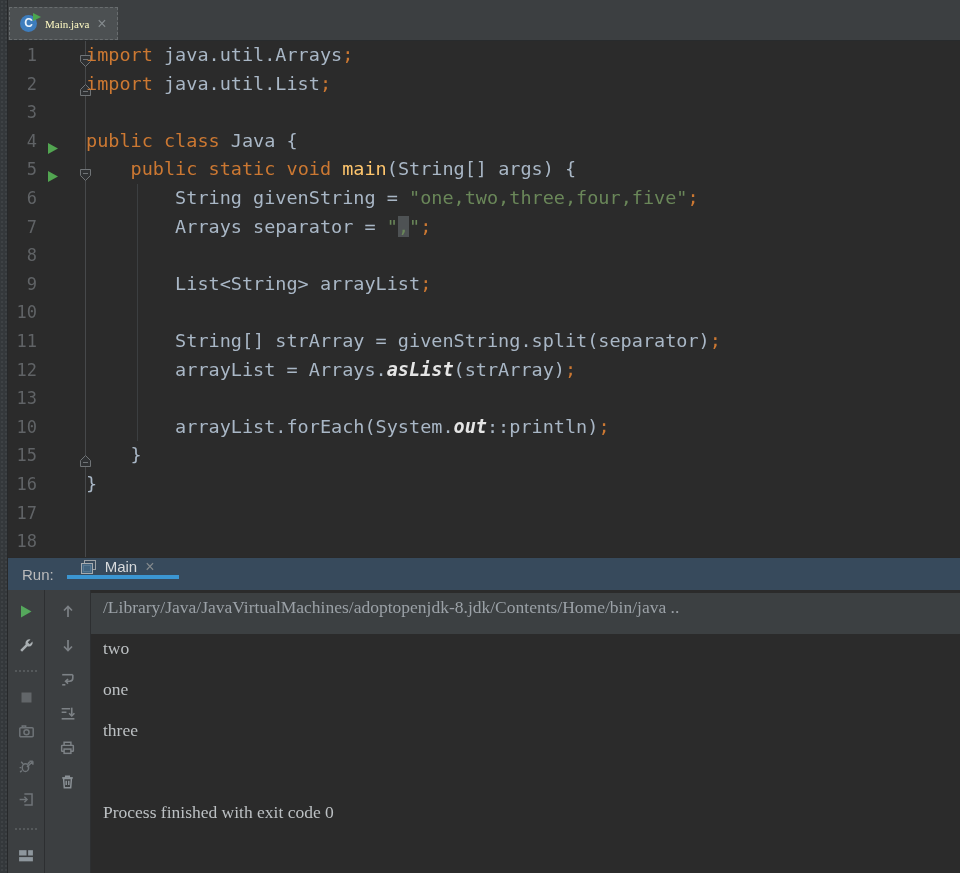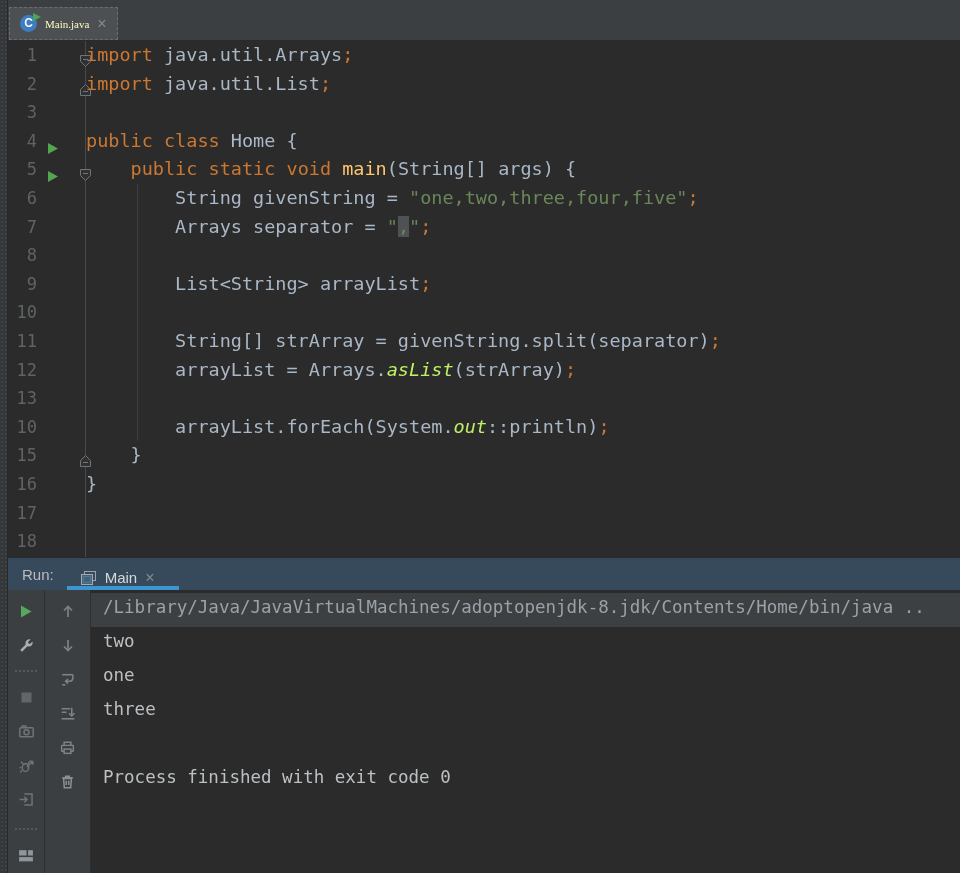--- a/index.html
+++ b/index.html
@@ -37,41 +37,41 @@
   .erow{position:relative;height:28.6px;line-height:28.6px;white-space:pre;}
   .lnum{display:inline-block;width:29px;text-align:right;color:#606366;font-size:17px;}
   .runarrow{position:absolute;left:39px;top:8px;}
   .foldmark{position:absolute;left:71px;top:7px;}
   .codeln{position:absolute;left:78px;top:0;}
   .tk-k{color:#CC7832;}
   .tk-p{color:#A9B7C6;}
   .tk-s{color:#6A8759;}
   .tk-h{color:#6A8759;background:#4E5254;}
   .tk-m{color:#FFC66D;}
-  .tk-i{color:#bef264;font-style:italic;}
+  .tk-i{color:#e5e5e5;font-style:italic;font-weight:bold;}
 
   
   .runheader{height:33px;background:#374A5C;border-top:1px solid #2A2A2A;box-sizing:border-box;
-    display:flex;align-items:flex-end;}
+    display:flex;align-items:flex-start;}
   .run-label{color:#BBBBBB;font-size:15px;margin-left:14px;align-self:center;}
   .rtab{display:flex;align-items:center;gap:8px;margin-left:13px;padding:0 24px 0 13px;
     border-bottom:4px solid #3B96D2;box-sizing:border-box;}
   .rtab-label{color:#D6D9DB;font-size:15px;}
 
   
   .bottom{flex:1;display:flex;min-height:0;}
   .tcol{background:#3C3F41;display:flex;flex-direction:column;align-items:center;
     padding-top:10px;box-sizing:border-box;}
   .tcol1{width:37px;border-right:1px solid #2D2F31;}
   .tcol2{width:46px;border-right:1px solid #2D2F31;}
   .tbtn{width:22px;height:22px;margin-bottom:12px;display:flex;align-items:center;justify-content:center;flex:0 0 auto;}
   .tsep{width:22px;border-top:2px dotted #55595B;margin:2px 0 14px 0;flex:0 0 auto;}
   .console{flex:1;background:#2B2B2B;font-family:"DejaVu Sans Mono",monospace;
     font-size:17.5px;padding-top:3px;overflow:hidden;}
-  .cline{height:34px;line-height:29px;padding-left:12px;color:#BCC0C3;white-space:pre;}
+  .cline{height:41px;line-height:29px;padding-left:12px;color:#BCC0C3;white-space:pre;font-family:Liberation Serif, serif;}
   .cline.cmd{background:#3C4042;color:#9BA1A7;}
 </style>
 </head>
 <body>
 
 <div class="stripe"></div>
 
 <div class="app">
 
   <div class="tabbar">
@@ -90,21 +90,21 @@
               <path d="M1.5 1.5h10v6L6.5 12.5 1.5 7.5z" fill="#2F3133" stroke="#707477"></path>
               <path d="M4 5.5h5" stroke="#707477"></path>
             </svg></span><span class="codeln"><span class="tk-k">import</span><span class="tk-p"> java.util.Arrays</span><span class="tk-k">;</span></span></div>
         <div class="erow"><span class="lnum">2</span><span class="foldmark"><svg width="13" height="14" viewBox="0 0 13 14">
               <path d="M1.5 12.5h10v-6L6.5 1.5 1.5 6.5z" fill="#2F3133" stroke="#707477"></path>
               <path d="M4 8.5h5" stroke="#707477"></path>
             </svg></span><span class="codeln"><span class="tk-k">import</span><span class="tk-p"> java.util.List</span><span class="tk-k">;</span></span></div>
         <div class="erow"><span class="lnum">3</span><span class="codeln"></span></div>
         <div class="erow"><span class="lnum">4</span><span class="runarrow"><svg width="12" height="13" viewBox="0 0 12 13">
               <path d="M1 1l10 5.5L1 12z" fill="#52A551"></path>
-            </svg></span><span class="codeln"><span class="tk-k">public class</span><span class="tk-p"> Home {</span></span></div>
+            </svg></span><span class="codeln"><span class="tk-k">public class</span><span class="tk-p"> Java {</span></span></div>
         <div class="erow"><span class="lnum">5</span><span class="runarrow"><svg width="12" height="13" viewBox="0 0 12 13">
               <path d="M1 1l10 5.5L1 12z" fill="#52A551"></path>
             </svg></span><span class="foldmark"><svg width="13" height="14" viewBox="0 0 13 14">
               <path d="M1.5 1.5h10v6L6.5 12.5 1.5 7.5z" fill="#2F3133" stroke="#707477"></path>
               <path d="M4 5.5h5" stroke="#707477"></path>
             </svg></span><span class="codeln"><span class="tk-p">    </span><span class="tk-k">public static void</span><span class="tk-p"> </span><span class="tk-m">main</span><span class="tk-p">(String[] args) {</span></span></div>
         <div class="erow"><span class="lnum">6</span><span class="codeln"><span class="tk-p">        String givenString = </span><span class="tk-s">"one,two,three,four,five"</span><span class="tk-k">;</span></span></div>
         <div class="erow"><span class="lnum">7</span><span class="codeln"><span class="tk-p">        Arrays separator = </span><span class="tk-s">"</span><span class="tk-h">,</span><span class="tk-s">"</span><span class="tk-k">;</span></span></div>
         <div class="erow"><span class="lnum">8</span><span class="codeln"></span></div>
         <div class="erow"><span class="lnum">9</span><span class="codeln"><span class="tk-p">        List&lt;String&gt; arrayList</span><span class="tk-k">;</span></span></div>

